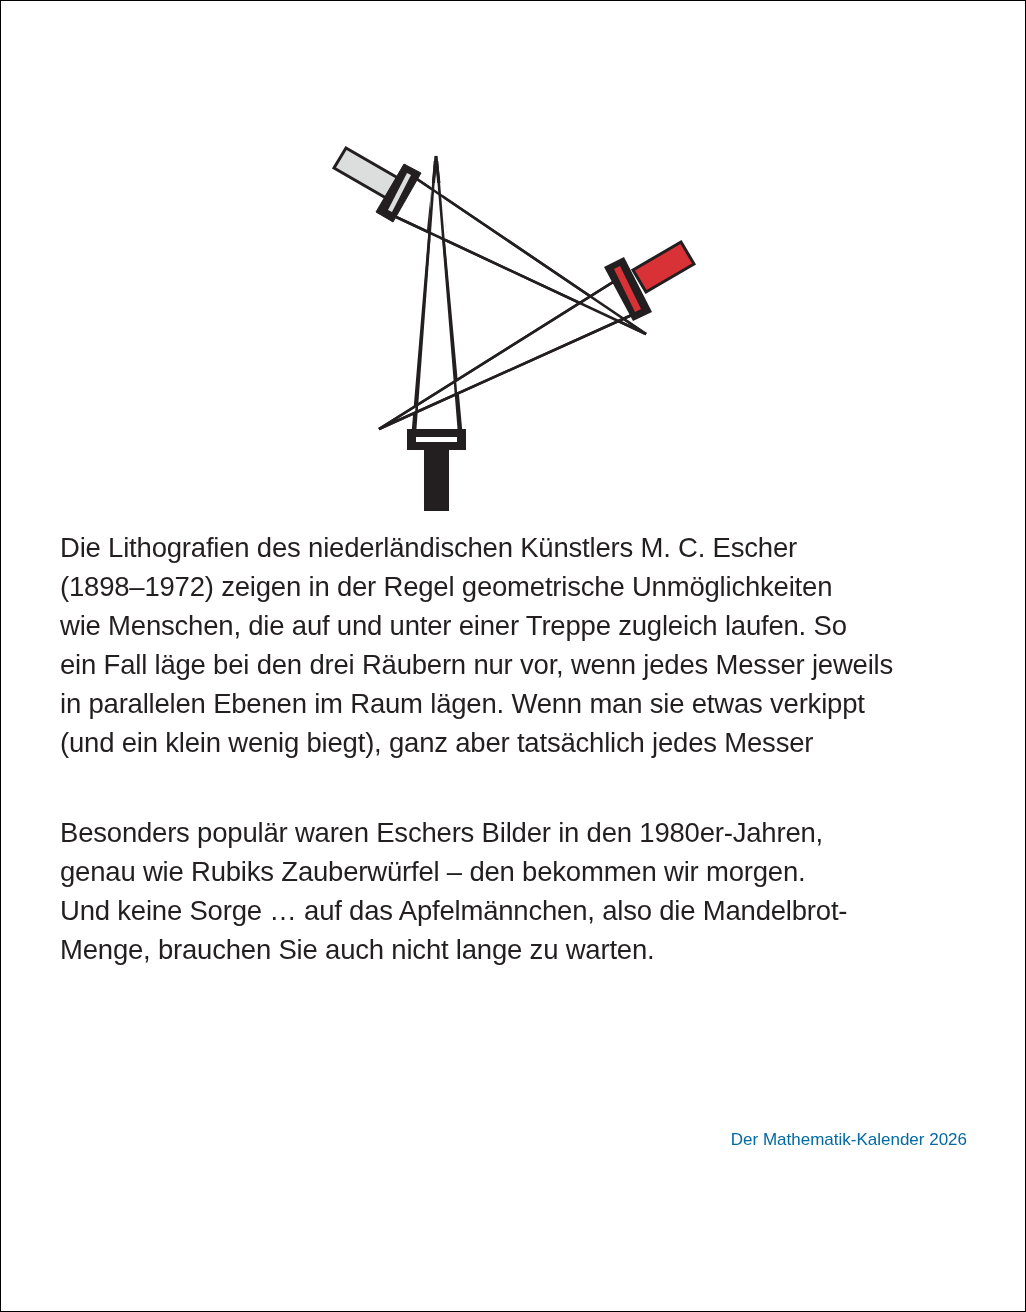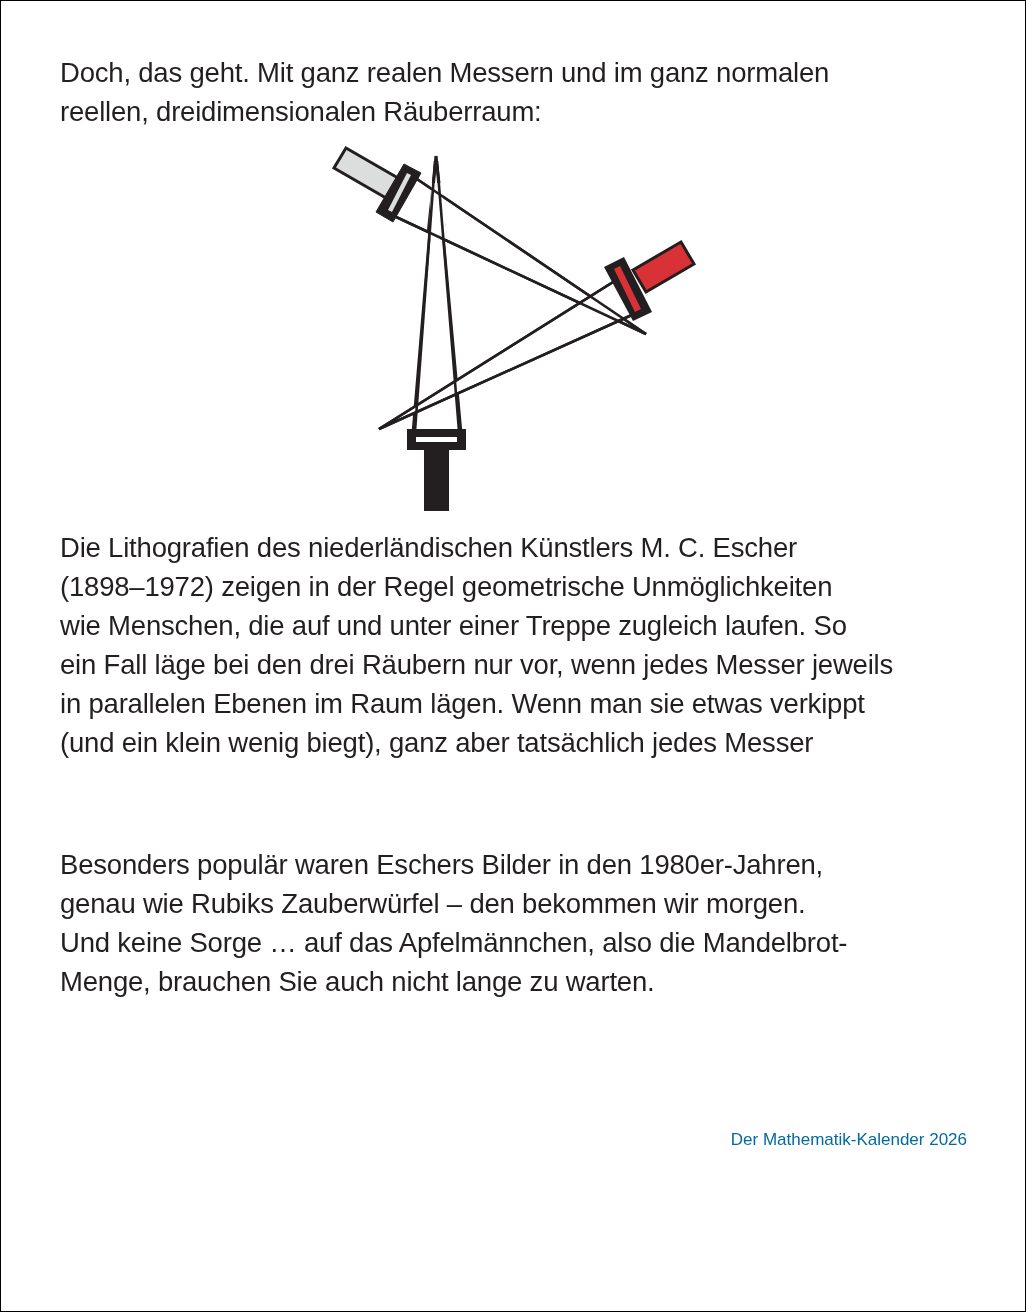--- a/index.html
+++ b/index.html
@@ -17,41 +17,37 @@
       font-family: "Liberation Sans", sans-serif;
       font-size: 27.5px;
       line-height: 39px;
       color: #231f20;
       letter-spacing: -0.2px;
       margin: 0;
     }
     .para .line { display: block; white-space: nowrap; }
     #intro { top: 52px; }
     #p1 { top: 527px; }
-    #p2 { top: 812px; margin-top: 32px; }
+    #p2 { top: 812px; }
     .figure { position: absolute; left: 320px; top: 140px; width: 400px; height: 380px; }
     .footer {
       position: absolute;
       right: 58px;
       top: 1129px;
       font-family: "Liberation Sans", sans-serif;
       font-size: 17px;
       color: #0369a1;
       white-space: nowrap;
     }
   </style>
 </head>
 <body>
 
 <div class="page">
 
-  <p class="para" id="intro">
-    <span class="line">Doch, das geht. Mit ganz realen Messern und im ganz normalen</span>
-    <span class="line">reellen, dreidimensionalen Räuberraum:</span>
-  </p>
 
   <div class="figure">
     <svg width="400" height="380" viewBox="320 140 400 380" xmlns="http://www.w3.org/2000/svg">
 
       <g>
         <polygon points="412,430 460,430 435,155" fill="#ffffff" stroke="#231f20" stroke-width="2.6" stroke-linejoin="miter"></polygon>
       </g>
 
       <g>
         <polygon points="407,172 393,215 645,333" fill="#ffffff" stroke="#231f20" stroke-width="2.6"></polygon>

